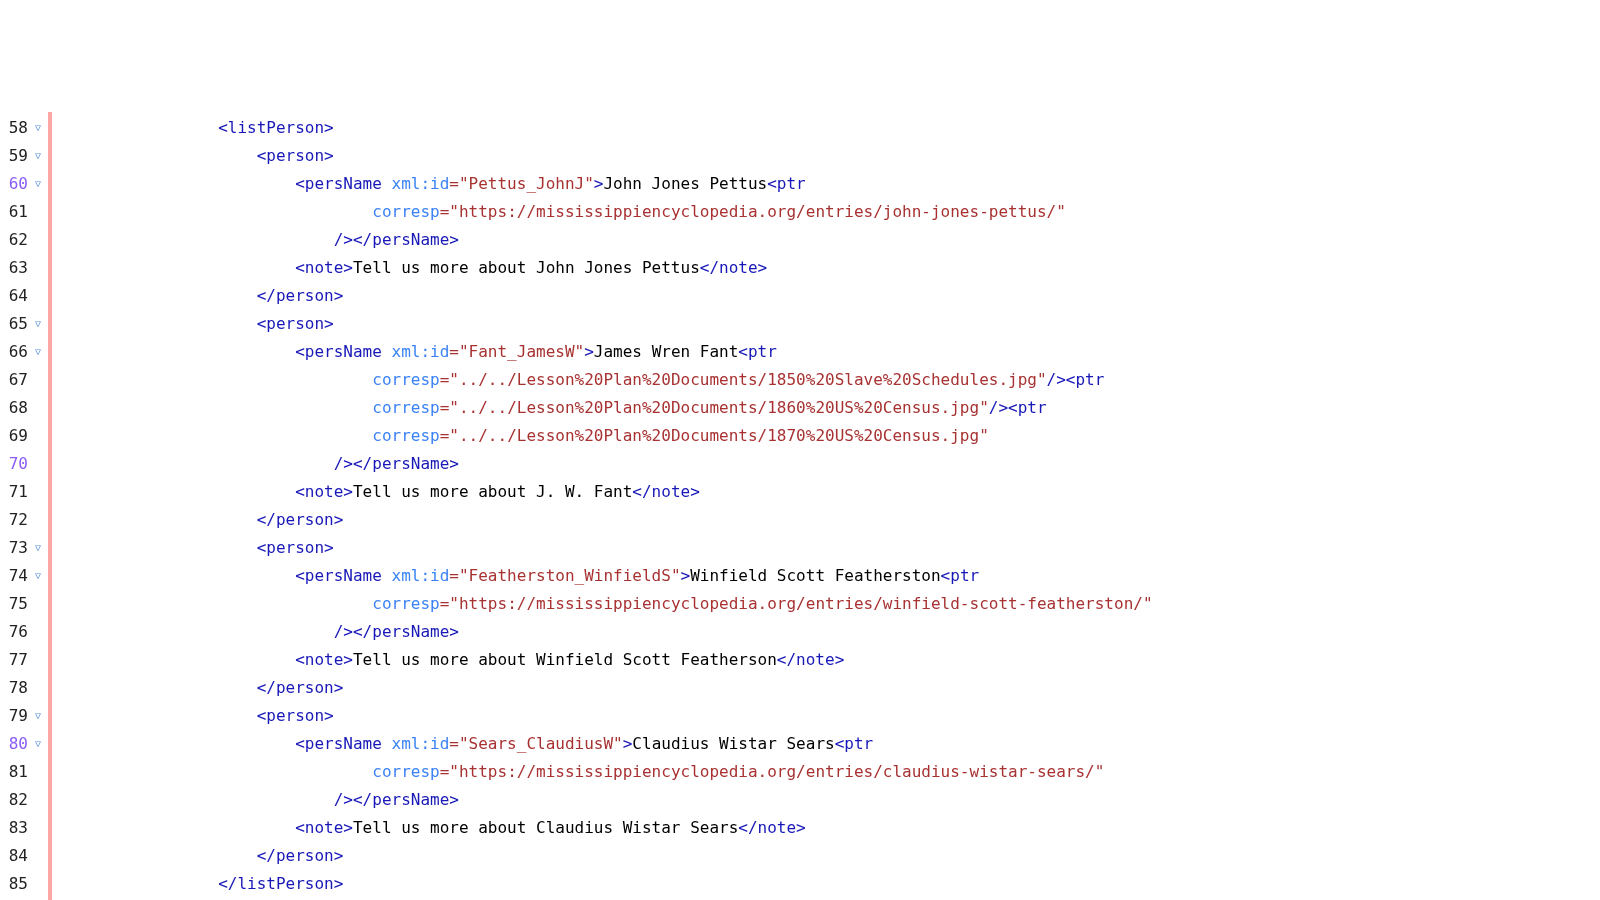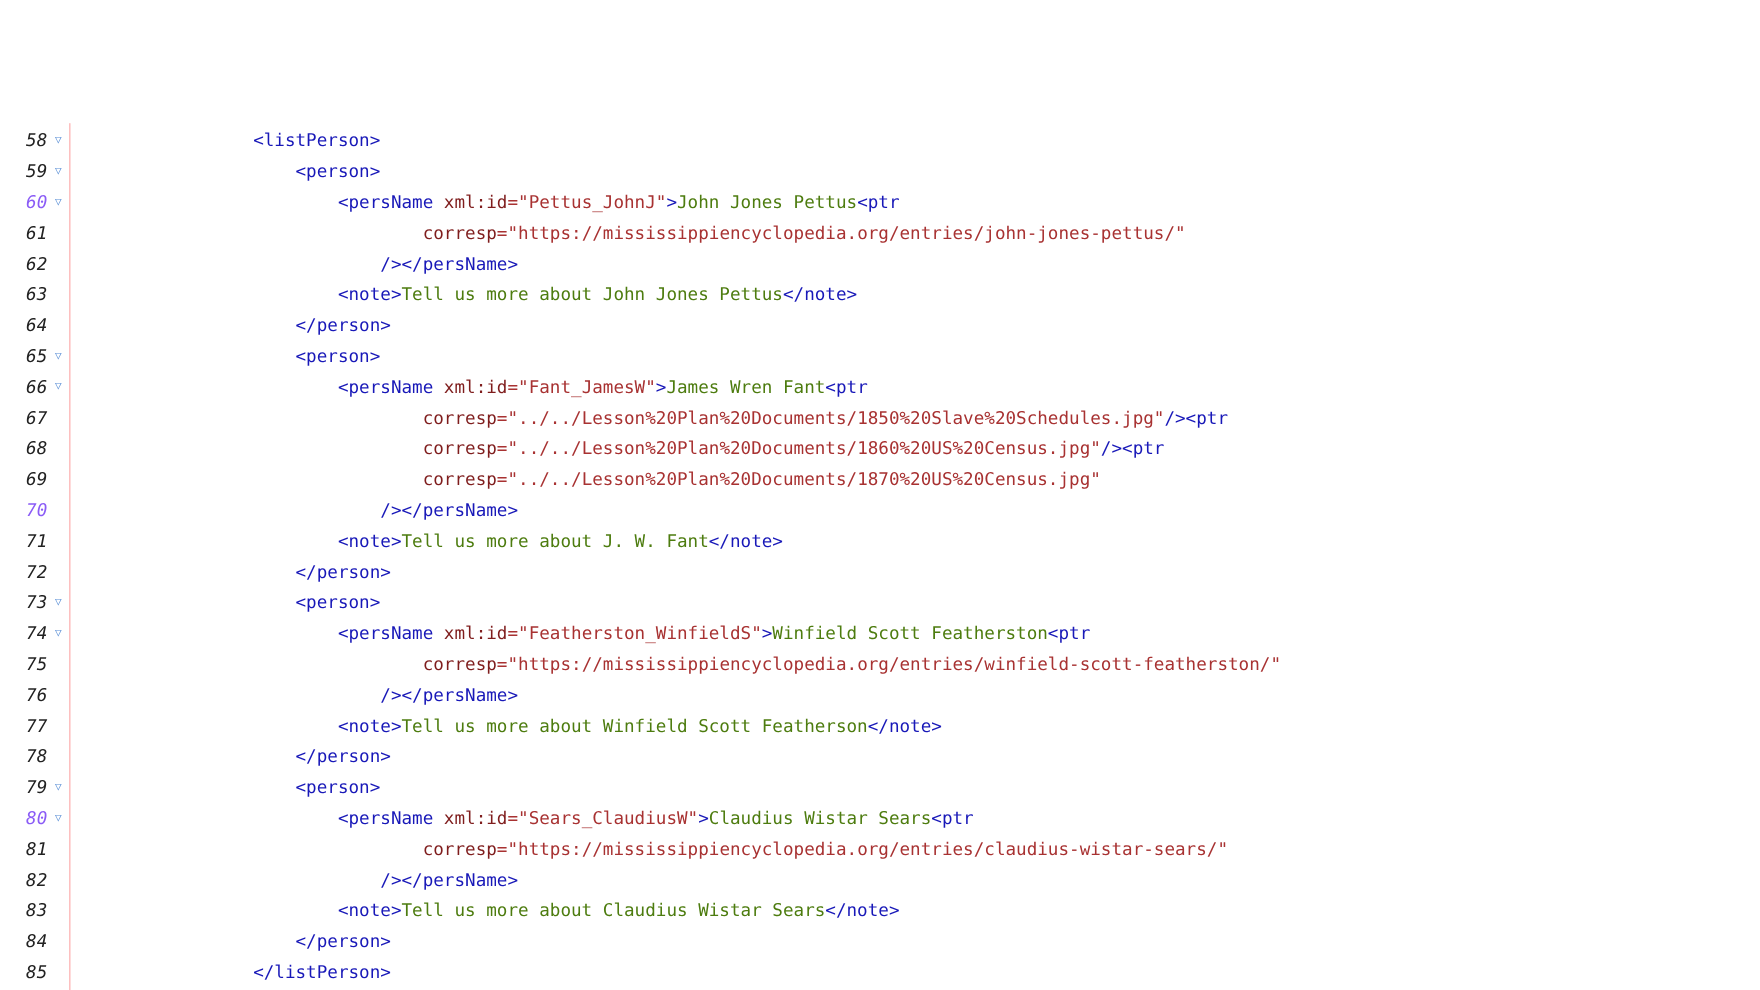--- a/index.html
+++ b/index.html
@@ -10,25 +10,24 @@
     background: #ffffff;
     color: #000000;
     white-space: pre;
     line-height: 1.75;
   }
   .editor {
     display: flex;
   }
   .gutter {
     text-align: right;
-    padding: 2px 4px 2px 15px;
+    padding: 2px 4px 2px 0;
     color: #888888;
     user-select: none;
-    border-right: 1px solid #fca5a5;
-    font-style: italic;
+    border-right: 4px solid #fca5a5;
   }
   .gutter .ln {
     display: flex;
     align-items: center;
     justify-content: flex-end;
     gap: 4px;
     height: 28px;
   }
   .gutter .num {
     width: 28px;
@@ -45,23 +44,23 @@
   }
   .code {
     padding: 2px 0 2px 12px;
   }
   .code .cl {
     height: 28px;
     display: flex;
     align-items: flex-end;
   }
   .t-tag   { color: #1818b8; }    
-  .t-attr  { color: #7f1d1d; }    
+  .t-attr  { color: #3b82f6; }    
   .t-val   { color: #a83232; }    
-  .t-text  { color: #4d7c0f; }    
+  .t-text  { color: #000000; }    
   .t-eq    { color: #a83232; }    
 </style>
 </head>
 <body>
 
 
 
 <div class="editor">
   <div class="gutter" id="gutter"><div class="ln"><span class="num dark">58</span><span class="fold">▽</span></div><div class="ln"><span class="num dark">59</span><span class="fold">▽</span></div><div class="ln"><span class="num light">60</span><span class="fold">▽</span></div><div class="ln"><span class="num dark">61</span><span class="fold"></span></div><div class="ln"><span class="num dark">62</span><span class="fold"></span></div><div class="ln"><span class="num dark">63</span><span class="fold"></span></div><div class="ln"><span class="num dark">64</span><span class="fold"></span></div><div class="ln"><span class="num dark">65</span><span class="fold">▽</span></div><div class="ln"><span class="num dark">66</span><span class="fold">▽</span></div><div class="ln"><span class="num dark">67</span><span class="fold"></span></div><div class="ln"><span class="num dark">68</span><span class="fold"></span></div><div class="ln"><span class="num dark">69</span><span class="fold"></span></div><div class="ln"><span class="num light">70</span><span class="fold"></span></div><div class="ln"><span class="num dark">71</span><span class="fold"></span></div><div class="ln"><span class="num dark">72</span><span class="fold"></span></div><div class="ln"><span class="num dark">73</span><span class="fold">▽</span></div><div class="ln"><span class="num dark">74</span><span class="fold">▽</span></div><div class="ln"><span class="num dark">75</span><span class="fold"></span></div><div class="ln"><span class="num dark">76</span><span class="fold"></span></div><div class="ln"><span class="num dark">77</span><span class="fold"></span></div><div class="ln"><span class="num dark">78</span><span class="fold"></span></div><div class="ln"><span class="num dark">79</span><span class="fold">▽</span></div><div class="ln"><span class="num light">80</span><span class="fold">▽</span></div><div class="ln"><span class="num dark">81</span><span class="fold"></span></div><div class="ln"><span class="num dark">82</span><span class="fold"></span></div><div class="ln"><span class="num dark">83</span><span class="fold"></span></div><div class="ln"><span class="num dark">84</span><span class="fold"></span></div><div class="ln"><span class="num dark">85</span><span class="fold"></span></div></div>
   <div class="code" id="code"><div class="cl"><span>                </span><span class="t-tag">&lt;listPerson&gt;</span></div><div class="cl"><span>                    </span><span class="t-tag">&lt;person&gt;</span></div><div class="cl"><span>                        </span><span class="t-tag">&lt;persName </span><span class="t-attr">xml:id</span><span class="t-eq">=</span><span class="t-val">"Pettus_JohnJ"</span><span class="t-tag">&gt;</span><span class="t-text">John Jones Pettus</span><span class="t-tag">&lt;ptr</span></div><div class="cl"><span>                                </span><span class="t-attr">corresp</span><span class="t-eq">=</span><span class="t-val">"https://mississippiencyclopedia.org/entries/john-jones-pettus/"</span></div><div class="cl"><span>                            </span><span class="t-tag">/&gt;&lt;/persName&gt;</span></div><div class="cl"><span>                        </span><span class="t-tag">&lt;note&gt;</span><span class="t-text">Tell us more about John Jones Pettus</span><span class="t-tag">&lt;/note&gt;</span></div><div class="cl"><span>                    </span><span class="t-tag">&lt;/person&gt;</span></div><div class="cl"><span>                    </span><span class="t-tag">&lt;person&gt;</span></div><div class="cl"><span>                        </span><span class="t-tag">&lt;persName </span><span class="t-attr">xml:id</span><span class="t-eq">=</span><span class="t-val">"Fant_JamesW"</span><span class="t-tag">&gt;</span><span class="t-text">James Wren Fant</span><span class="t-tag">&lt;ptr</span></div><div class="cl"><span>                                </span><span class="t-attr">corresp</span><span class="t-eq">=</span><span class="t-val">"../../Lesson%20Plan%20Documents/1850%20Slave%20Schedules.jpg"</span><span class="t-tag">/&gt;&lt;ptr</span></div><div class="cl"><span>                                </span><span class="t-attr">corresp</span><span class="t-eq">=</span><span class="t-val">"../../Lesson%20Plan%20Documents/1860%20US%20Census.jpg"</span><span class="t-tag">/&gt;&lt;ptr</span></div><div class="cl"><span>                                </span><span class="t-attr">corresp</span><span class="t-eq">=</span><span class="t-val">"../../Lesson%20Plan%20Documents/1870%20US%20Census.jpg"</span></div><div class="cl"><span>                            </span><span class="t-tag">/&gt;&lt;/persName&gt;</span></div><div class="cl"><span>                        </span><span class="t-tag">&lt;note&gt;</span><span class="t-text">Tell us more about J. W. Fant</span><span class="t-tag">&lt;/note&gt;</span></div><div class="cl"><span>                    </span><span class="t-tag">&lt;/person&gt;</span></div><div class="cl"><span>                    </span><span class="t-tag">&lt;person&gt;</span></div><div class="cl"><span>                        </span><span class="t-tag">&lt;persName </span><span class="t-attr">xml:id</span><span class="t-eq">=</span><span class="t-val">"Featherston_WinfieldS"</span><span class="t-tag">&gt;</span><span class="t-text">Winfield Scott Featherston</span><span class="t-tag">&lt;ptr</span></div><div class="cl"><span>                                </span><span class="t-attr">corresp</span><span class="t-eq">=</span><span class="t-val">"https://mississippiencyclopedia.org/entries/winfield-scott-featherston/"</span></div><div class="cl"><span>                            </span><span class="t-tag">/&gt;&lt;/persName&gt;</span></div><div class="cl"><span>                        </span><span class="t-tag">&lt;note&gt;</span><span class="t-text">Tell us more about Winfield Scott Featherson</span><span class="t-tag">&lt;/note&gt;</span></div><div class="cl"><span>                    </span><span class="t-tag">&lt;/person&gt;</span></div><div class="cl"><span>                    </span><span class="t-tag">&lt;person&gt;</span></div><div class="cl"><span>                        </span><span class="t-tag">&lt;persName </span><span class="t-attr">xml:id</span><span class="t-eq">=</span><span class="t-val">"Sears_ClaudiusW"</span><span class="t-tag">&gt;</span><span class="t-text">Claudius Wistar Sears</span><span class="t-tag">&lt;ptr</span></div><div class="cl"><span>                                </span><span class="t-attr">corresp</span><span class="t-eq">=</span><span class="t-val">"https://mississippiencyclopedia.org/entries/claudius-wistar-sears/"</span></div><div class="cl"><span>                            </span><span class="t-tag">/&gt;&lt;/persName&gt;</span></div><div class="cl"><span>                        </span><span class="t-tag">&lt;note&gt;</span><span class="t-text">Tell us more about Claudius Wistar Sears</span><span class="t-tag">&lt;/note&gt;</span></div><div class="cl"><span>                    </span><span class="t-tag">&lt;/person&gt;</span></div><div class="cl"><span>                </span><span class="t-tag">&lt;/listPerson&gt;</span></div></div>

